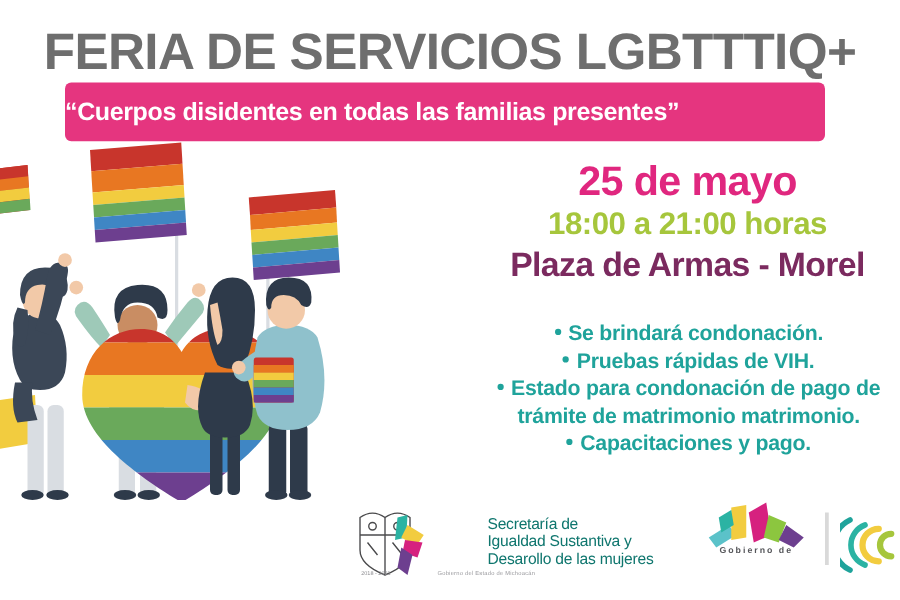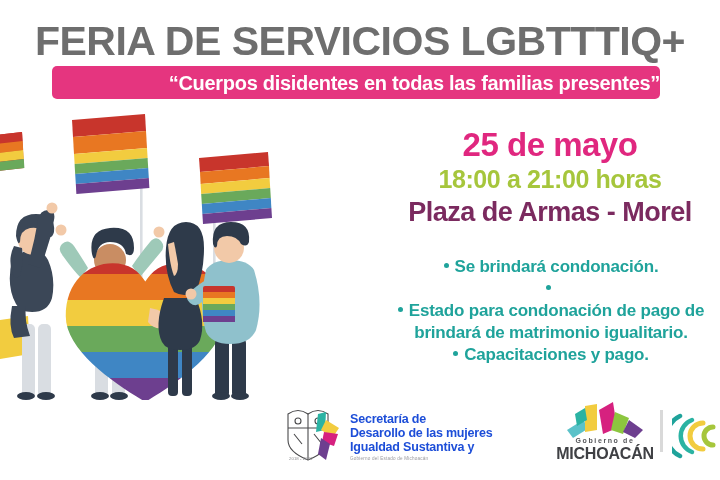--- a/index.html
+++ b/index.html
@@ -14,23 +14,23 @@
   .title{
     position:absolute;left:0;top:18px;width:720px;
     text-align:center;
     font-size:41px;line-height:46px;
     font-weight:bold;letter-spacing:-0.5px;
     color:#6e6e6e;
     white-space:nowrap;
     font-family:"Liberation Sans", sans-serif;
   }
   .subtitle-banner{
-    position:absolute;left:52px;top:66px;width:608px;height:33px;
+    position:absolute;left:52px;top:66px;width:608px;height:47px;
     background:#e5357f;border-radius:5px;
-    display:flex;align-items:center;justify-content:flex-end;
+    display:flex;align-items:center;justify-content:flex-start;
   }
   .subtitle-text{
     color:#ffffff;font-weight:bold;font-size:20px;line-height:22px;
     white-space:nowrap;letter-spacing:-0.3px;
   }
 
   
   .info{
     position:absolute;left:350px;top:126px;width:400px;
     text-align:center;
@@ -71,22 +71,22 @@
   .illus svg{display:block;}
 
   
   .footer{position:absolute;left:0;top:396px;width:720px;height:84px;}
 
   .logo-sis{position:absolute;left:276px;top:6px;width:250px;height:70px;}
   .sis-text{
     position:absolute;left:74px;top:10px;width:180px;
   }
   .sis-l{
-    font-size:12.5px;line-height:14px;font-weight:bold;color:#1d4ed8;
-    letter-spacing:-0.2px;white-space:nowrap;
+    font-size:12.5px;line-height:14px;font-weight:normal;color:#0f766e;
+    letter-spacing:-0.2px;white-space:nowrap;margin-left:40px;
   }
   .sis-sub{
     font-size:4.6px;line-height:6px;color:#9a9a9e;margin-top:2px;
     letter-spacing:0.2px;white-space:nowrap;
   }
 
   .logo-mich{position:absolute;left:545px;top:4px;width:120px;height:74px;}
   .mich-gob{
     position:absolute;left:0;top:36px;width:120px;text-align:center;
     font-size:7px;line-height:9px;letter-spacing:1.6px;color:#55565a;font-weight:bold;
@@ -231,27 +231,27 @@
     <div class="date-line">25 de mayo</div>
     <div class="time-line">18:00 a 21:00 horas</div>
     <div class="place-line">Plaza de Armas - Morel</div>
   </div>
 
   <div class="bullets">
     <div class="bullet-line">
       <span class="dot"></span><span>Se brindará condonación.</span>
     </div>
     <div class="bullet-line">
-      <span class="dot"></span>
+      <span class="dot"></span><span>Pruebas rápidas de VIH.</span>
     </div>
     <div class="bullet-line">
       <span class="dot"></span><span>Estado para condonación de pago de</span>
     </div>
     <div class="bullet-line cont">
-      <span>brindará de matrimonio igualitario.</span>
+      <span>trámite de matrimonio matrimonio.</span>
     </div>
     <div class="bullet-line">
       <span class="dot"></span><span>Capacitaciones y pago.</span>
     </div>
   </div>
 
   <div class="footer">
 
     <div class="logo-sis">
       <svg width="70" height="62" viewBox="0 0 70 62">
@@ -266,37 +266,36 @@
         <text x="13" y="58" font-size="4.4" fill="#8c8c90" font-family="Liberation Sans, sans-serif">2018 - 2021</text>
       </svg>
       <svg width="34" height="56" viewBox="0 0 34 56" style="position:absolute;left:36px;top:6px;">
         <path d="M6 6 L14 4 L13 22 L4 24 Z" fill="#2bb3a3"></path>
         <path d="M14 12 L27 20 L21 29 L9 22 Z" fill="#f2cc3f"></path>
         <path d="M12 24 L26 26 L22 38 L10 34 Z" fill="#d6217f"></path>
         <path d="M9 30 L18 36 L14 52 L6 46 Z" fill="#6d3f8f"></path>
       </svg>
       <div class="sis-text">
         <div class="sis-l">Secretaría de</div>
+        <div class="sis-l">Igualdad Sustantiva y</div>
         <div class="sis-l">Desarollo de las mujeres</div>
-        <div class="sis-l">Igualdad Sustantiva y</div>
         <div class="sis-sub">Gobierno del Estado de Michoacán</div>
       </div>
     </div>
 
     <div class="logo-mich">
       <svg width="120" height="42" viewBox="0 0 120 42">
         <path d="M22 30 L38 20 L44 28 L28 38 Z" fill="#5bc2c9"></path>
         <path d="M40 6 L52 4 L52 30 L40 32 Z" fill="#f2cc3f"></path>
         <path d="M54 10 L68 2 L72 28 L58 34 Z" fill="#d6217f"></path>
         <path d="M70 12 L84 18 L78 34 L66 30 Z" fill="#8cc63f"></path>
         <path d="M84 20 L98 30 L90 38 L78 32 Z" fill="#6d3f8f"></path>
         <path d="M30 14 L40 8 L42 20 L32 26 Z" fill="#2bb3a3"></path>
       </svg>
       <div class="mich-gob">Gobierno de</div>
-      <div class="mich-name">MICHOACÁN</div>
     </div>
 
     <div class="divider-bar"></div>
     <div class="logo-third">
       <svg width="60" height="60" viewBox="0 0 60 60">
         <path d="M8 10 A22 22 0 0 0 8 50" stroke="#1fa39b" stroke-width="4.5" fill="none" stroke-linecap="round"></path>
         <path d="M20 14 A17 17 0 0 0 20 46" stroke="#2bb3a3" stroke-width="4.5" fill="none" stroke-linecap="round"></path>
         <path d="M31 17 A13 13 0 0 0 31 43" stroke="#f2cc3f" stroke-width="5" fill="none" stroke-linecap="round"></path>
         <path d="M41 21 A9 9 0 0 0 41 39" stroke="#a6c63c" stroke-width="5" fill="none" stroke-linecap="round"></path>
       </svg>

